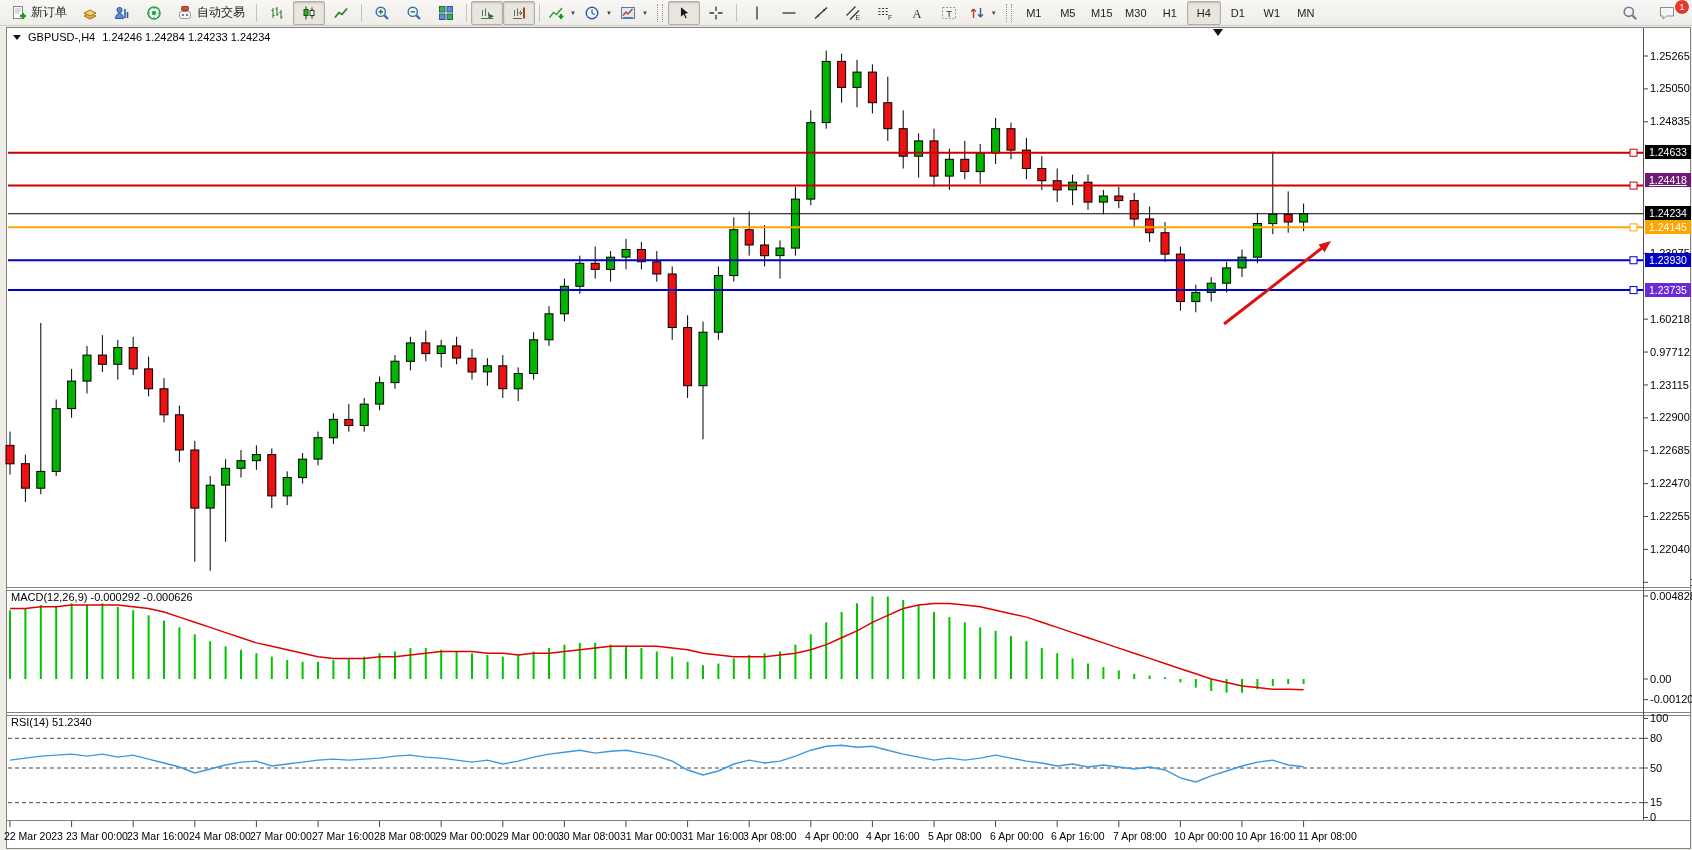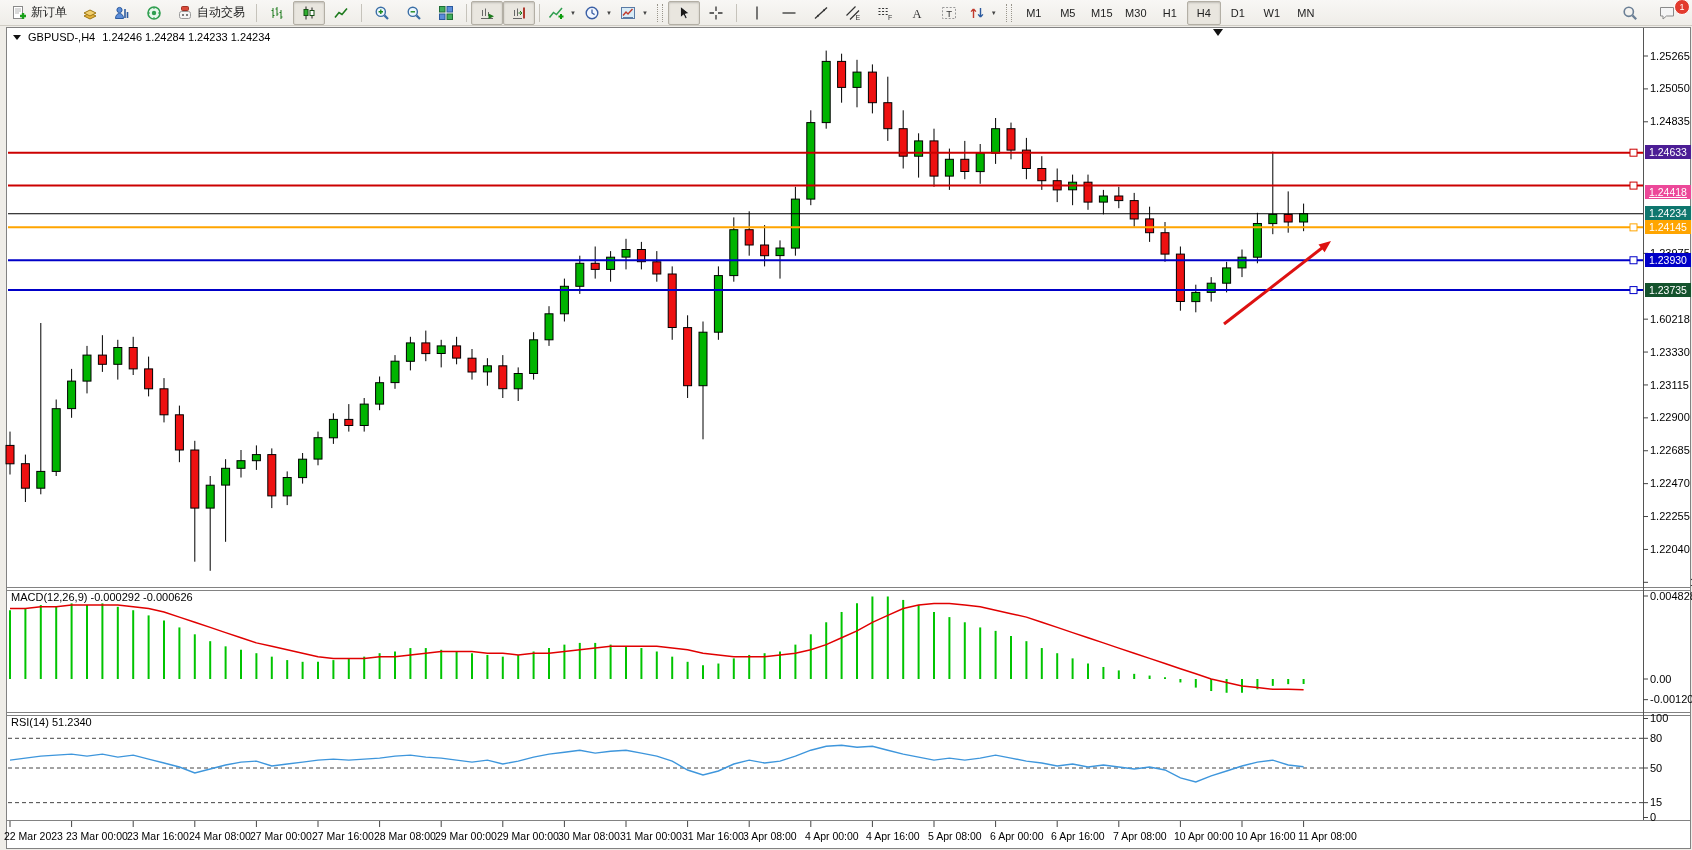--- a/index.html
+++ b/index.html
@@ -636,42 +636,42 @@
       <span>RSI(14)</span>
       <span>51.2340</span>
     </div>
     <div class="axis-strip" style="left:1644px;top:28px;width:48px;height:792px;"></div>
     <div class="axis-strip" style="left:6px;top:821px;width:1637px;height:27px;"></div>
   <div class="tick" style="left: 1650px; top: 49.5px;">1.25265</div>
       <div class="tick" style="left: 1650px; top: 82.4px;">1.25050</div>
       <div class="tick" style="left: 1650px; top: 115.3px;">1.24835</div>
       <div class="tick" style="left: 1650px; top: 246.9px;">1.23975</div>
       <div class="tick" style="left: 1650px; top: 312.7px;">1.60218</div>
-      <div class="tick" style="left: 1650px; top: 345.6px;">1.23330</div>
+      <div class="tick" style="left: 1650px; top: 345.6px;">0.97712</div>
       <div class="tick" style="left: 1650px; top: 378.5px;">1.23115</div>
       <div class="tick" style="left: 1650px; top: 411.3px;">1.22900</div>
       <div class="tick" style="left: 1650px; top: 444.2px;">1.22685</div>
       <div class="tick" style="left: 1650px; top: 477.1px;">1.22470</div>
       <div class="tick" style="left: 1650px; top: 510px;">1.22255</div>
       <div class="tick" style="left: 1650px; top: 542.9px;">1.22040</div>
       <div class="tick" style="left: 1650px; top: 575.8px; margin-left: 40px;">1.21825</div>
       <div class="tick" style="left: 1650px; top: 589.5px;">0.004828</div>
       <div class="tick" style="left: 1650px; top: 672.5px;">0.00</div>
       <div class="tick" style="left: 1650px; top: 693.1px;">-0.001201</div>
       <div class="tick" style="left: 1650px; top: 712px;">100</div>
       <div class="tick" style="left: 1650px; top: 731.8px;">80</div>
       <div class="tick" style="left: 1650px; top: 761.5px;">50</div>
       <div class="tick" style="left: 1650px; top: 796.1px;">15</div>
       <div class="tick" style="left: 1650px; top: 811px;">0</div>
-      <div class="badge" style="top: 206.2px; background: #0f766e;">1.24234</div>
-      <div class="badge" style="top: 145.2px; background: #4c1d95;">1.24633</div>
-      <div class="badge" style="top: 185px; background: #ec4899; text-decoration: underline;">1.24418</div>
+      <div class="badge" style="top: 206.2px; background: #000000;">1.24234</div>
+      <div class="badge" style="top: 145.2px; background: #000000;">1.24633</div>
+      <div class="badge" style="top: 173px; background: #701a75; text-decoration: underline;">1.24418</div>
       <div class="badge" style="top: 219.9px; background: rgb(255, 165, 0);">1.24145</div>
       <div class="badge" style="top: 252.8px; background: rgb(0, 0, 200);">1.23930</div>
-      <div class="badge" style="top: 282.6px; background: #14532d;">1.23735</div>
+      <div class="badge" style="top: 282.6px; background: #6d28d9;">1.23735</div>
       <div class="date" style="left: 4px; top: 830px;">22 Mar 2023</div>
       <div class="date" style="left: 66px; top: 830px;">23 Mar 00:00</div>
       <div class="date" style="left: 127px; top: 830px;">23 Mar 16:00</div>
       <div class="date" style="left: 189px; top: 830px;">24 Mar 08:00</div>
       <div class="date" style="left: 250px; top: 830px;">27 Mar 00:00</div>
       <div class="date" style="left: 312px; top: 830px;">27 Mar 16:00</div>
       <div class="date" style="left: 374px; top: 830px;">28 Mar 08:00</div>
       <div class="date" style="left: 435px; top: 830px;">29 Mar 00:00</div>
       <div class="date" style="left: 497px; top: 830px;">29 Mar 00:00</div>
       <div class="date" style="left: 558px; top: 830px;">30 Mar 08:00</div>

